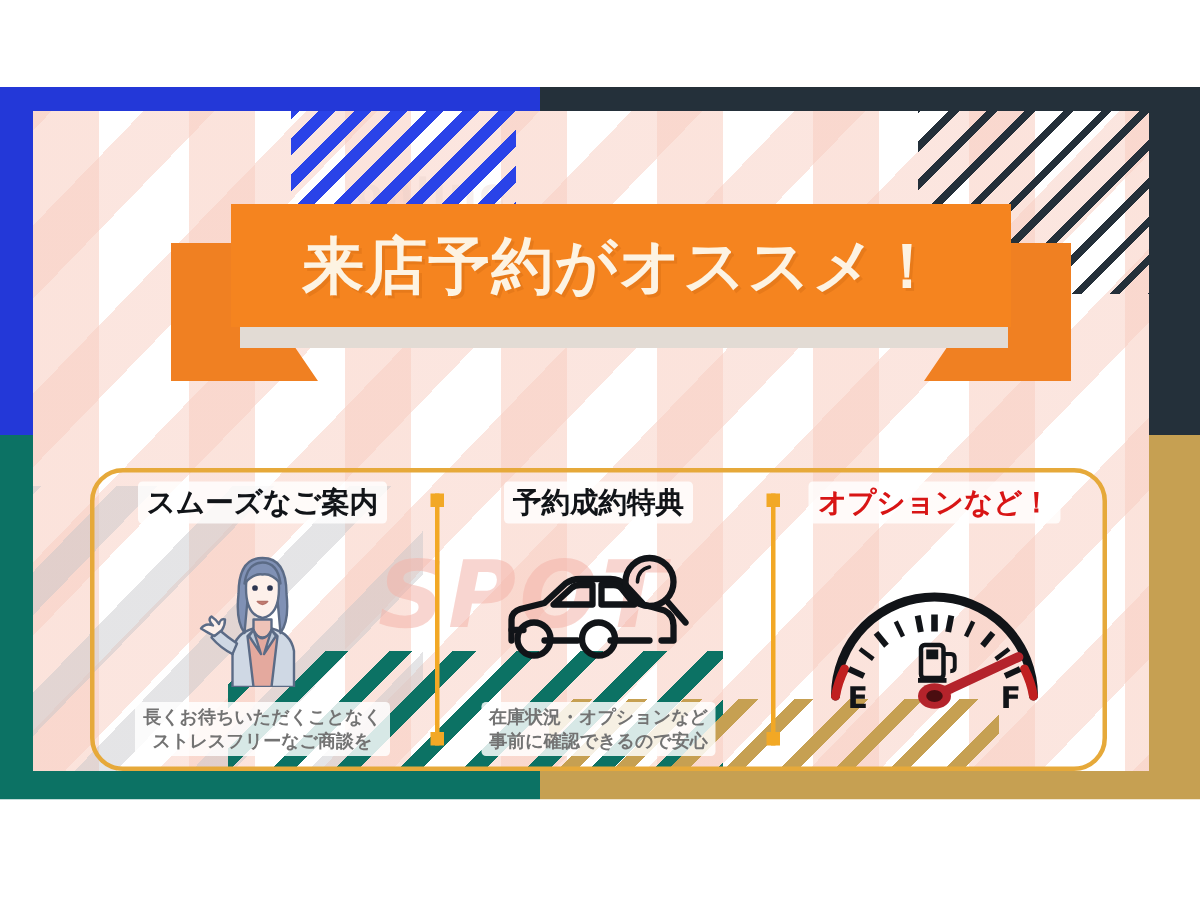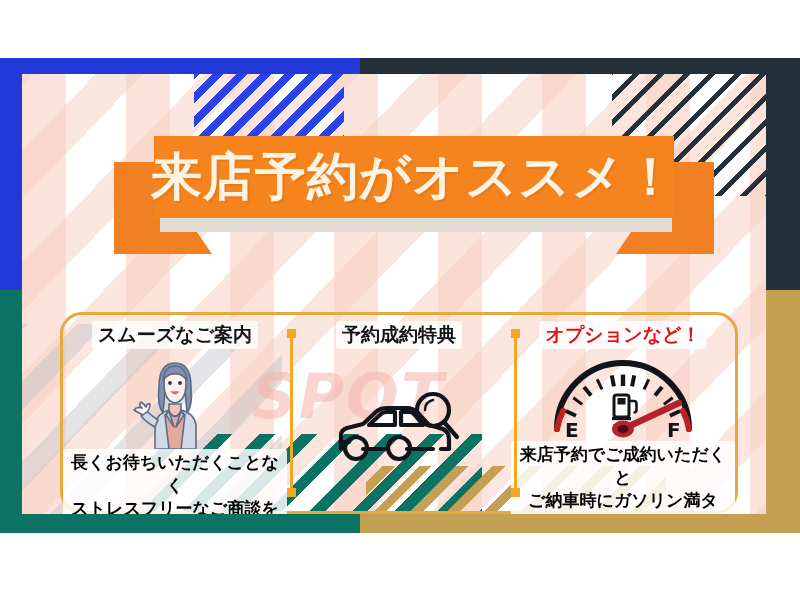--- a/index.html
+++ b/index.html
@@ -69,37 +69,37 @@
        rgba(255,255,255,0) 9px, rgba(255,255,255,0) 26px);}
 
   
   #ribbon{position:absolute;left:92px;top:62px;width:600px;height:122px;}
   .ribbon-tail{position:absolute;top:26px;width:98px;height:92px;background:#f08022;}
   .ribbon-tail.left{left:0;clip-path:polygon(0 0,100% 0,68% 50%,100% 100%,0 100%);}
   .ribbon-tail.right{right:0;clip-path:polygon(0 0,100% 0,100% 100%,0 100%,32% 50%);}
   .ribbon-shadow{position:absolute;left:46px;top:74px;width:512px;height:22px;background:#e2dbd4;}
   .ribbon-body{position:absolute;left:40px;top:0;width:520px;height:82px;background:#f5841f;
      display:flex;align-items:center;justify-content:center;}
-  #ribbon-title{color:#fdf3e2;font-size:51px;font-weight:900;letter-spacing:1px;
+  #ribbon-title{color:#fdf3e2;font-size:41px;font-weight:900;letter-spacing:1px;
      font-family:"DejaVu Sans","Liberation Sans",sans-serif;
      text-shadow:2px 2px 0 rgba(190,90,10,.25);white-space:nowrap;}
 
   
   #features{position:absolute;left:38px;top:238px;width:672px;height:196px;
      border:3px solid #e6a93a;border-radius:22px;background:rgba(255,255,255,0.0);}
   #features-grid{position:absolute;inset:0;display:flex;}
   .feature{flex:1;position:relative;display:flex;flex-direction:column;align-items:center;padding-top:6px;}
 
   .feature-title{font-size:19px;font-weight:900;color:#111418;white-space:nowrap;
      background:rgba(255,255,255,.82);padding:1px 6px;border-radius:3px;letter-spacing:0px;
      font-family:"DejaVu Sans","Liberation Sans",sans-serif;}
   .feature-title.accent{color:#d81515;}
 
   .feature-art{flex:1;display:flex;align-items:center;justify-content:center;width:100%;}
-  .feature-desc{font-size:17px;font-weight:700;color:#000000;text-align:center;line-height:1.34;
+  .feature-desc{font-size:12px;font-weight:700;color:#737373;text-align:center;line-height:1.34;
      background:rgba(255,255,255,.84);padding:2px 5px;border-radius:3px;margin-bottom:7px;white-space:pre-line;
      font-family:"DejaVu Sans","Liberation Sans",sans-serif;}
 
   
   .divider{position:absolute;top:14px;width:9px;height:168px;}
   .divider .bar{position:absolute;left:3px;top:0;width:3px;height:100%;background:#f2a825;}
   .divider .cap{position:absolute;left:0;width:9px;height:9px;background:#f2a825;}
   .divider .cap.t{top:0;} .divider .cap.b{bottom:0;}
   .div1{left:224px;} .div2{left:448px;}
 </style>
@@ -190,20 +190,22 @@
                     <path d="M40 38 L52 27 Q54 25 58 25 L66 25 L66 38 Z"></path>
                     <path d="M72 25 L80 25 Q84 25 86 28 L94 38 L72 38 Z"></path>
                     <circle cx="27" cy="61" r="11"></circle>
                     <circle cx="70" cy="61" r="11"></circle>
                     <circle cx="104" cy="23" r="16"></circle>
                     <path d="M115 35 L128 50"></path>
                     <path d="M96 23 Q96 15 104 13" stroke-width="2.4"></path>
                   </g>
                 </svg>
               </div>
+              <div class="feature-desc">在庫状況・オプションなど
+事前に確認できるので安心</div>
             </div>
 
             <div class="feature">
               <div class="feature-title accent">オプションなど！</div>
               <div class="feature-art">
                 <svg width="160" height="92" viewBox="0 0 160 92">
 
                   <path d="M14 80 A66 66 0 0 1 146 80" fill="none" stroke="#111418" stroke-width="6" stroke-linecap="round"></path>
 
                   <path d="M14 80 A66 66 0 0 1 20 62" fill="none" stroke="#c02020" stroke-width="6" stroke-linecap="round"></path>
@@ -231,22 +233,20 @@
                   </g>
 
                   <line x1="80" y1="80" x2="136" y2="54" stroke="#b4232b" stroke-width="6.5" stroke-linecap="round"></line>
                   <ellipse cx="80" cy="80" rx="11" ry="8.5" fill="#b4232b"></ellipse>
                   <ellipse cx="80" cy="80" rx="5.5" ry="4" fill="#4a0d10"></ellipse>
 
                   <text x="22" y="88" font-family="DejaVu Sans, sans-serif" font-size="20" font-weight="900" fill="#111418">E</text>
                   <text x="124" y="88" font-family="DejaVu Sans, sans-serif" font-size="20" font-weight="900" fill="#111418">F</text>
                 </svg>
               </div>
-              <div class="feature-desc">来店予約でご成約いただくと
-ご納車時にガソリン満タン！</div>
             </div>
 
           </div>
 
           <div class="divider div1">
             <div class="bar"></div>
             <div class="cap t"></div>
             <div class="cap b"></div>
           </div>
           <div class="divider div2">

